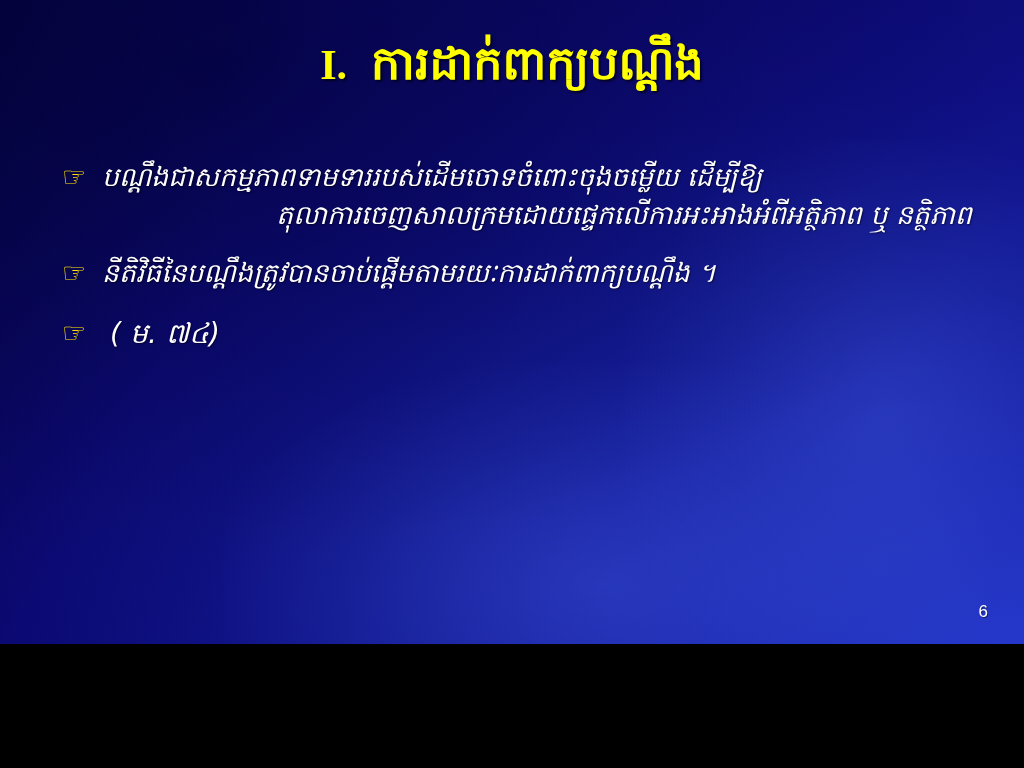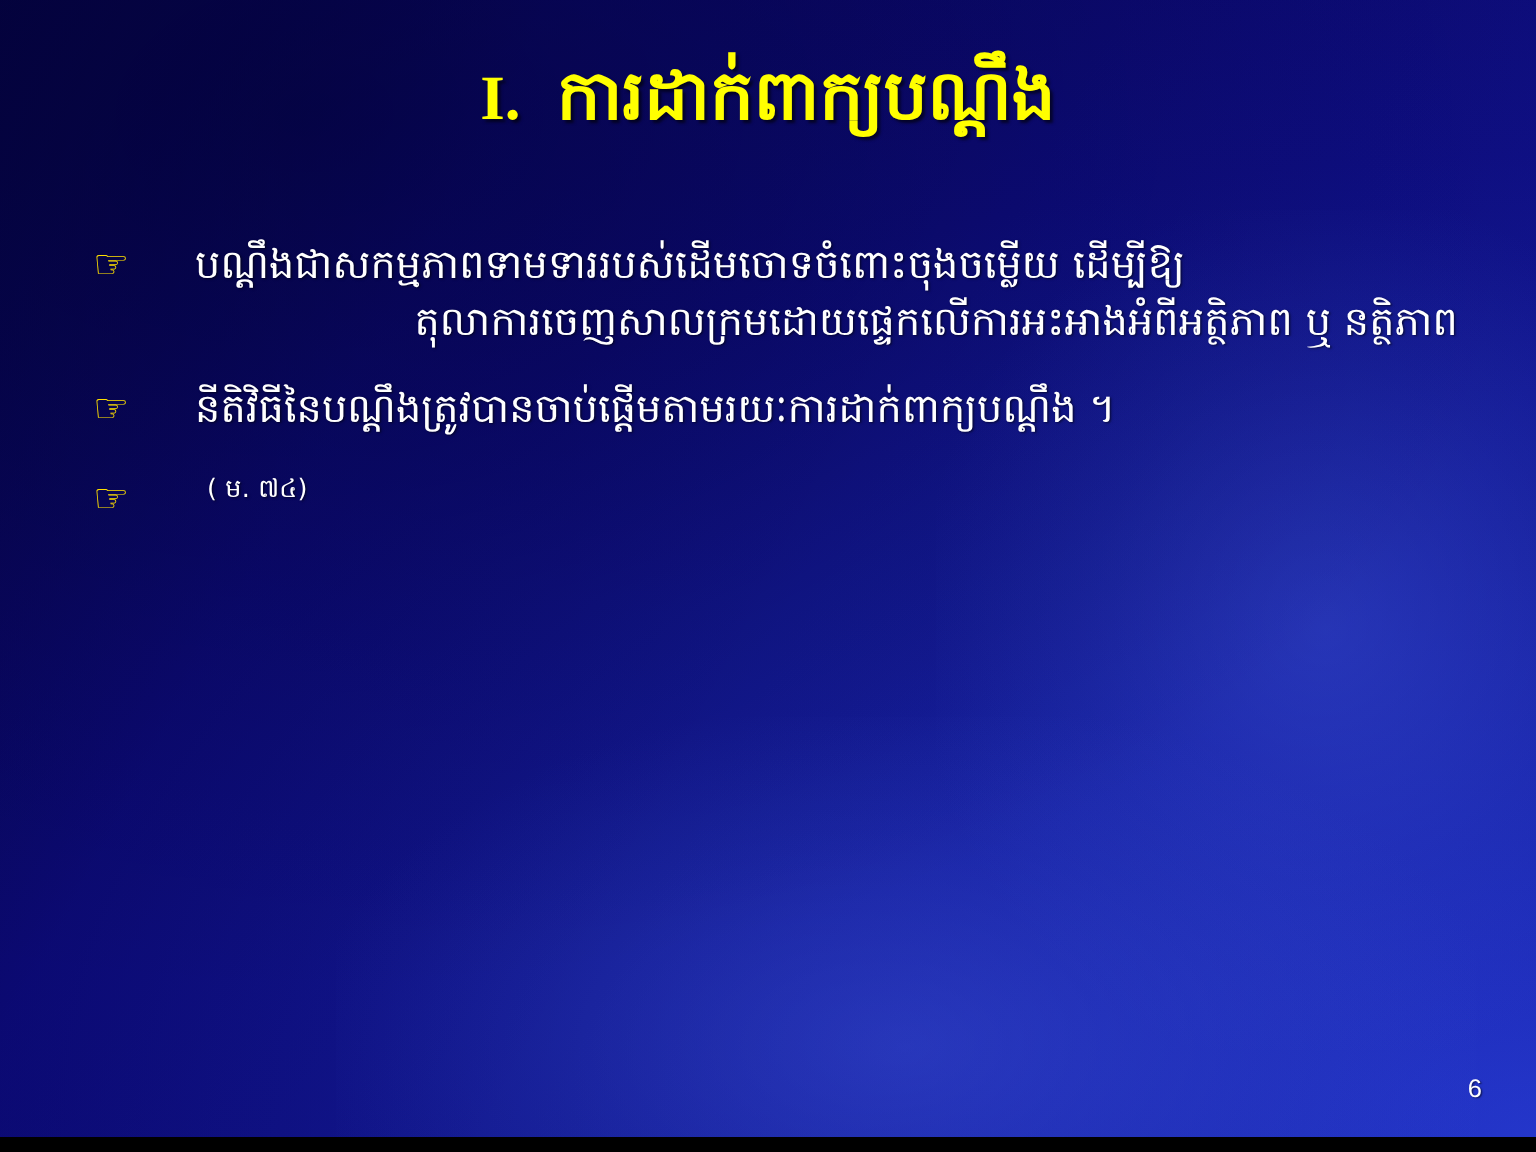--- a/index.html
+++ b/index.html
@@ -3,21 +3,21 @@
 <meta charset="utf-8">
 <style>
   html, body {
     margin: 0;
     padding: 0;
     background: #000;
   }
   #slide {
     position: relative;
     width: 1024px;
-    height: 758px;
+    height: 644px;
     overflow: hidden;
     font-family: "DejaVu Sans", "Liberation Sans", sans-serif;
     
     background: #0e0a7e;
   }
   
   .bg-base {
     position: absolute;
     inset: 0;
     background:
@@ -98,38 +98,39 @@
     left: 0;
     top: 6px;
     width: 34px;
     height: 26px;
     color: #ffe000;
     font-size: 27px;
     line-height: 26px;
     text-align: left;
   }
   .bullet-text {
-    margin-left: 68px;
+    margin-left: 40px;
     font-size: 26.5px;
     line-height: 1.44;
     letter-spacing: 0.1px;
     text-shadow: 1px 1px 1.5px rgba(0,0,0,0.55);
+    font-style: italic;
   }
   .bullet-text .line {
     display: block;
     white-space: nowrap;
   }
   .bullet-text .line.indent {
     padding-left: 10px;
     text-align: right;
   }
   .cite-line {
     display: block;
     padding-left: 8px;
-    font-size: 17px;
+    font-size: 28px;
     margin-top: 4px;
     white-space: nowrap;
   }
 
   .page-number {
     position: absolute;
     right: 36px;
     bottom: 22px;
     color: #ffffff;
     font-size: 17px;

